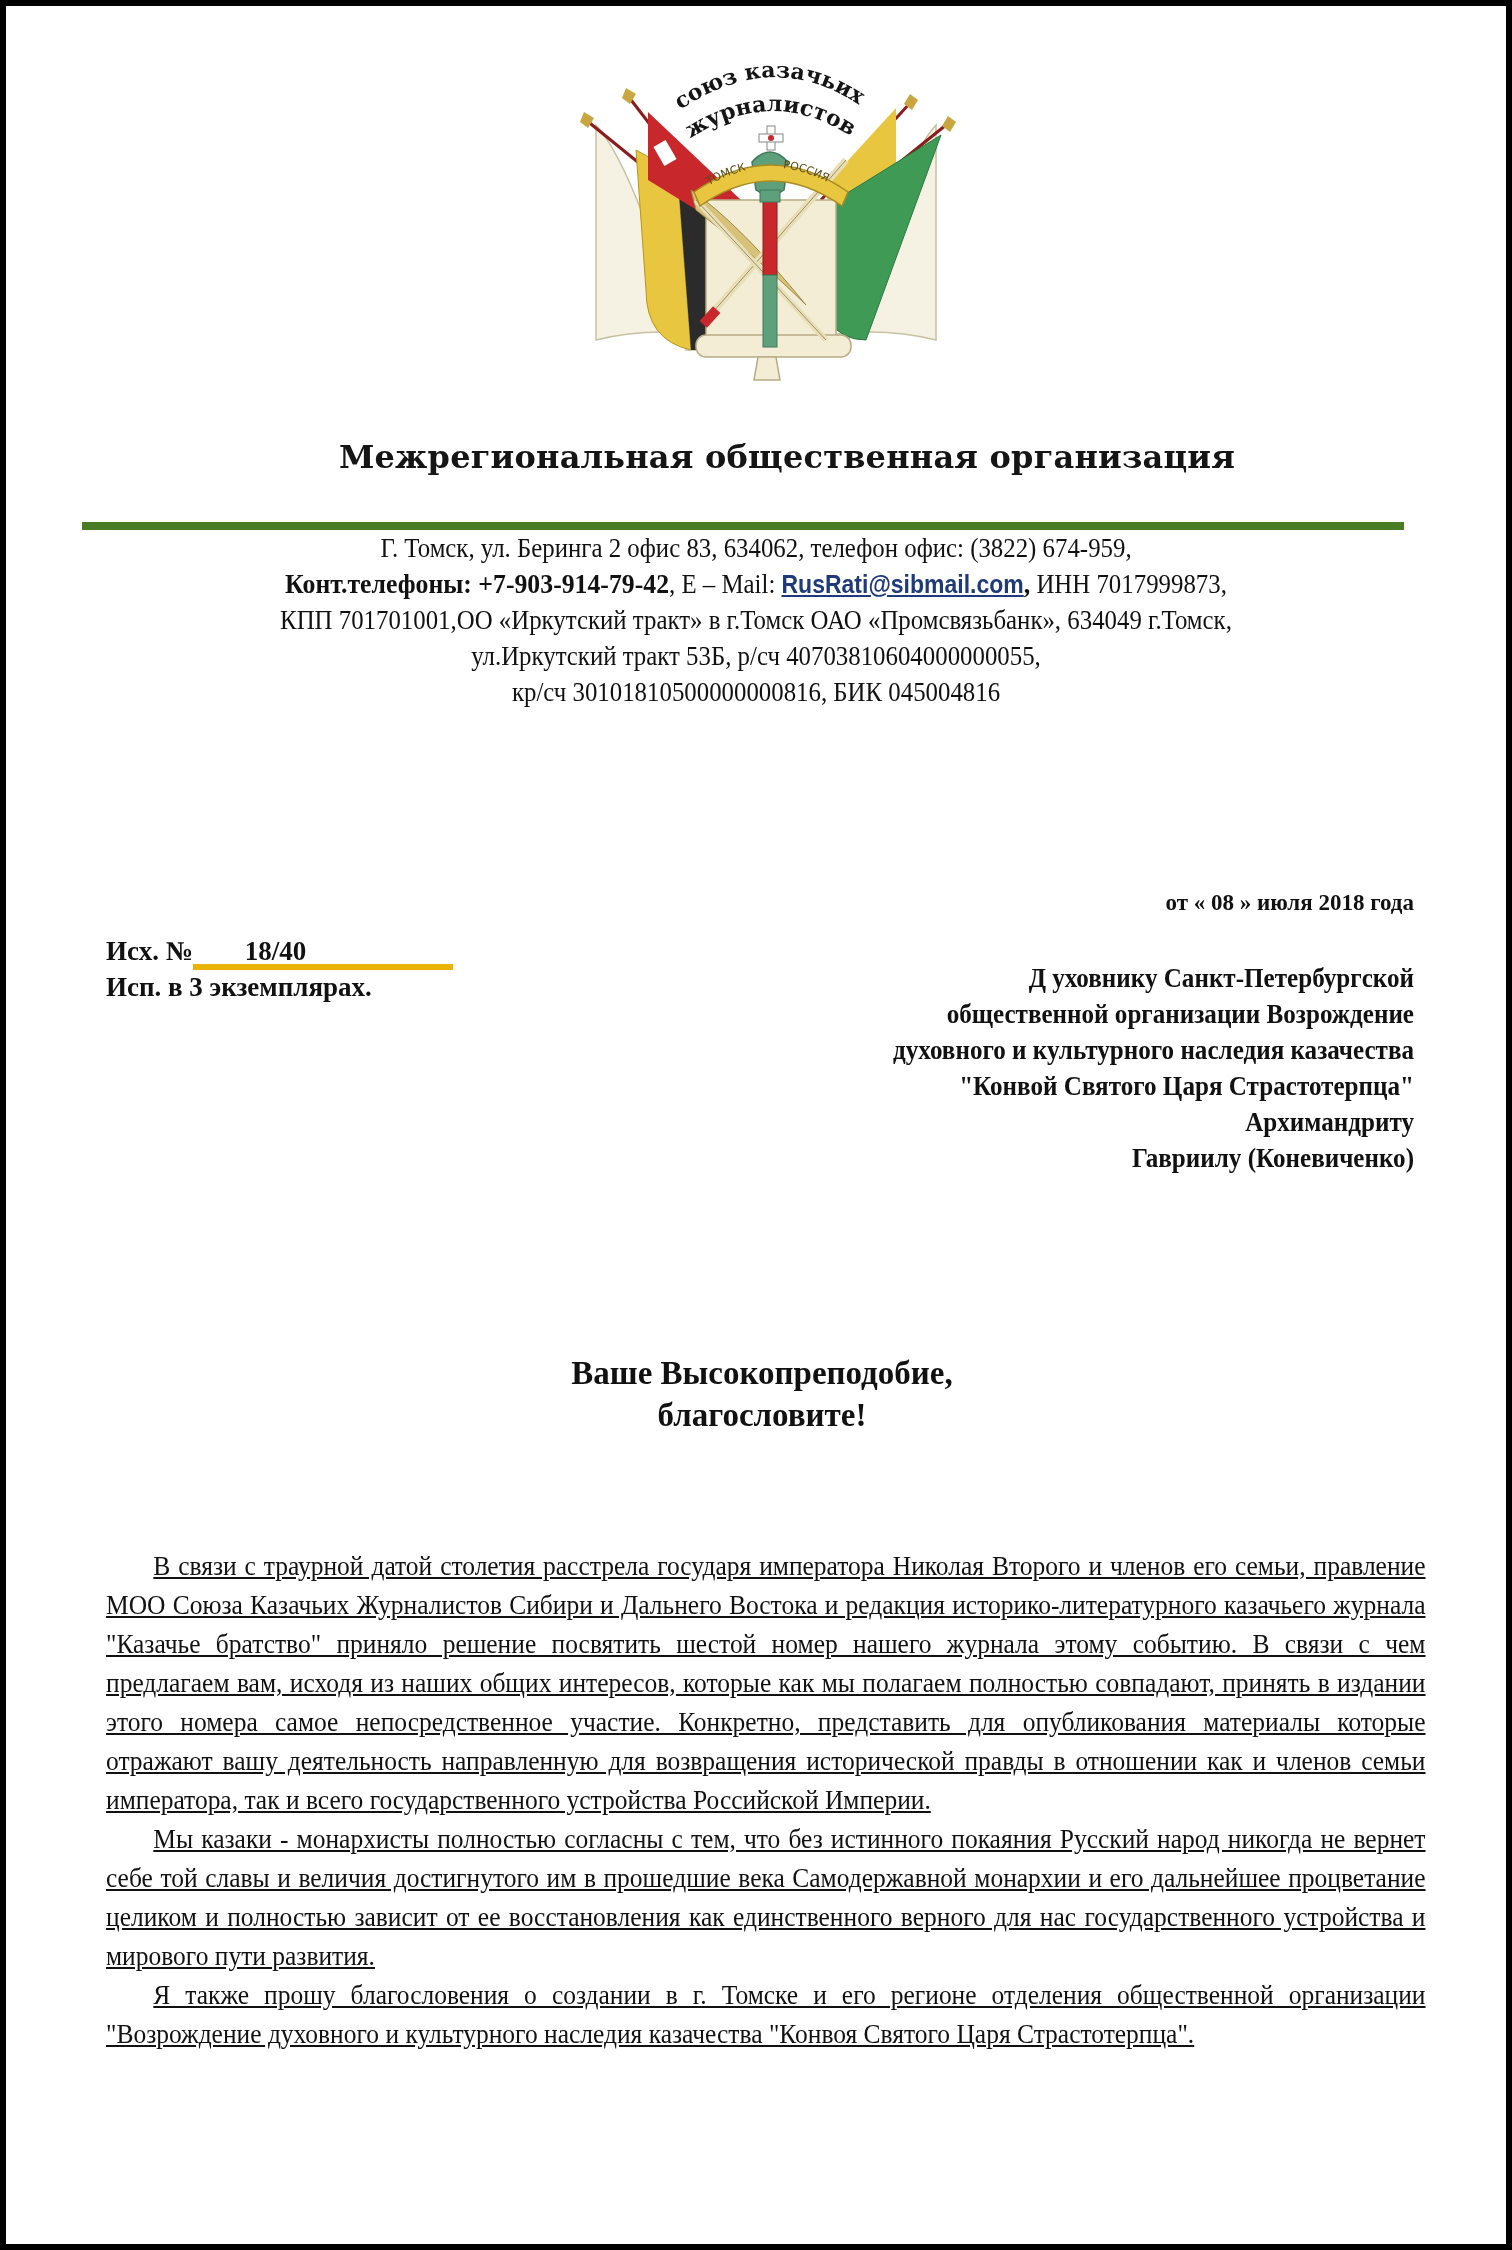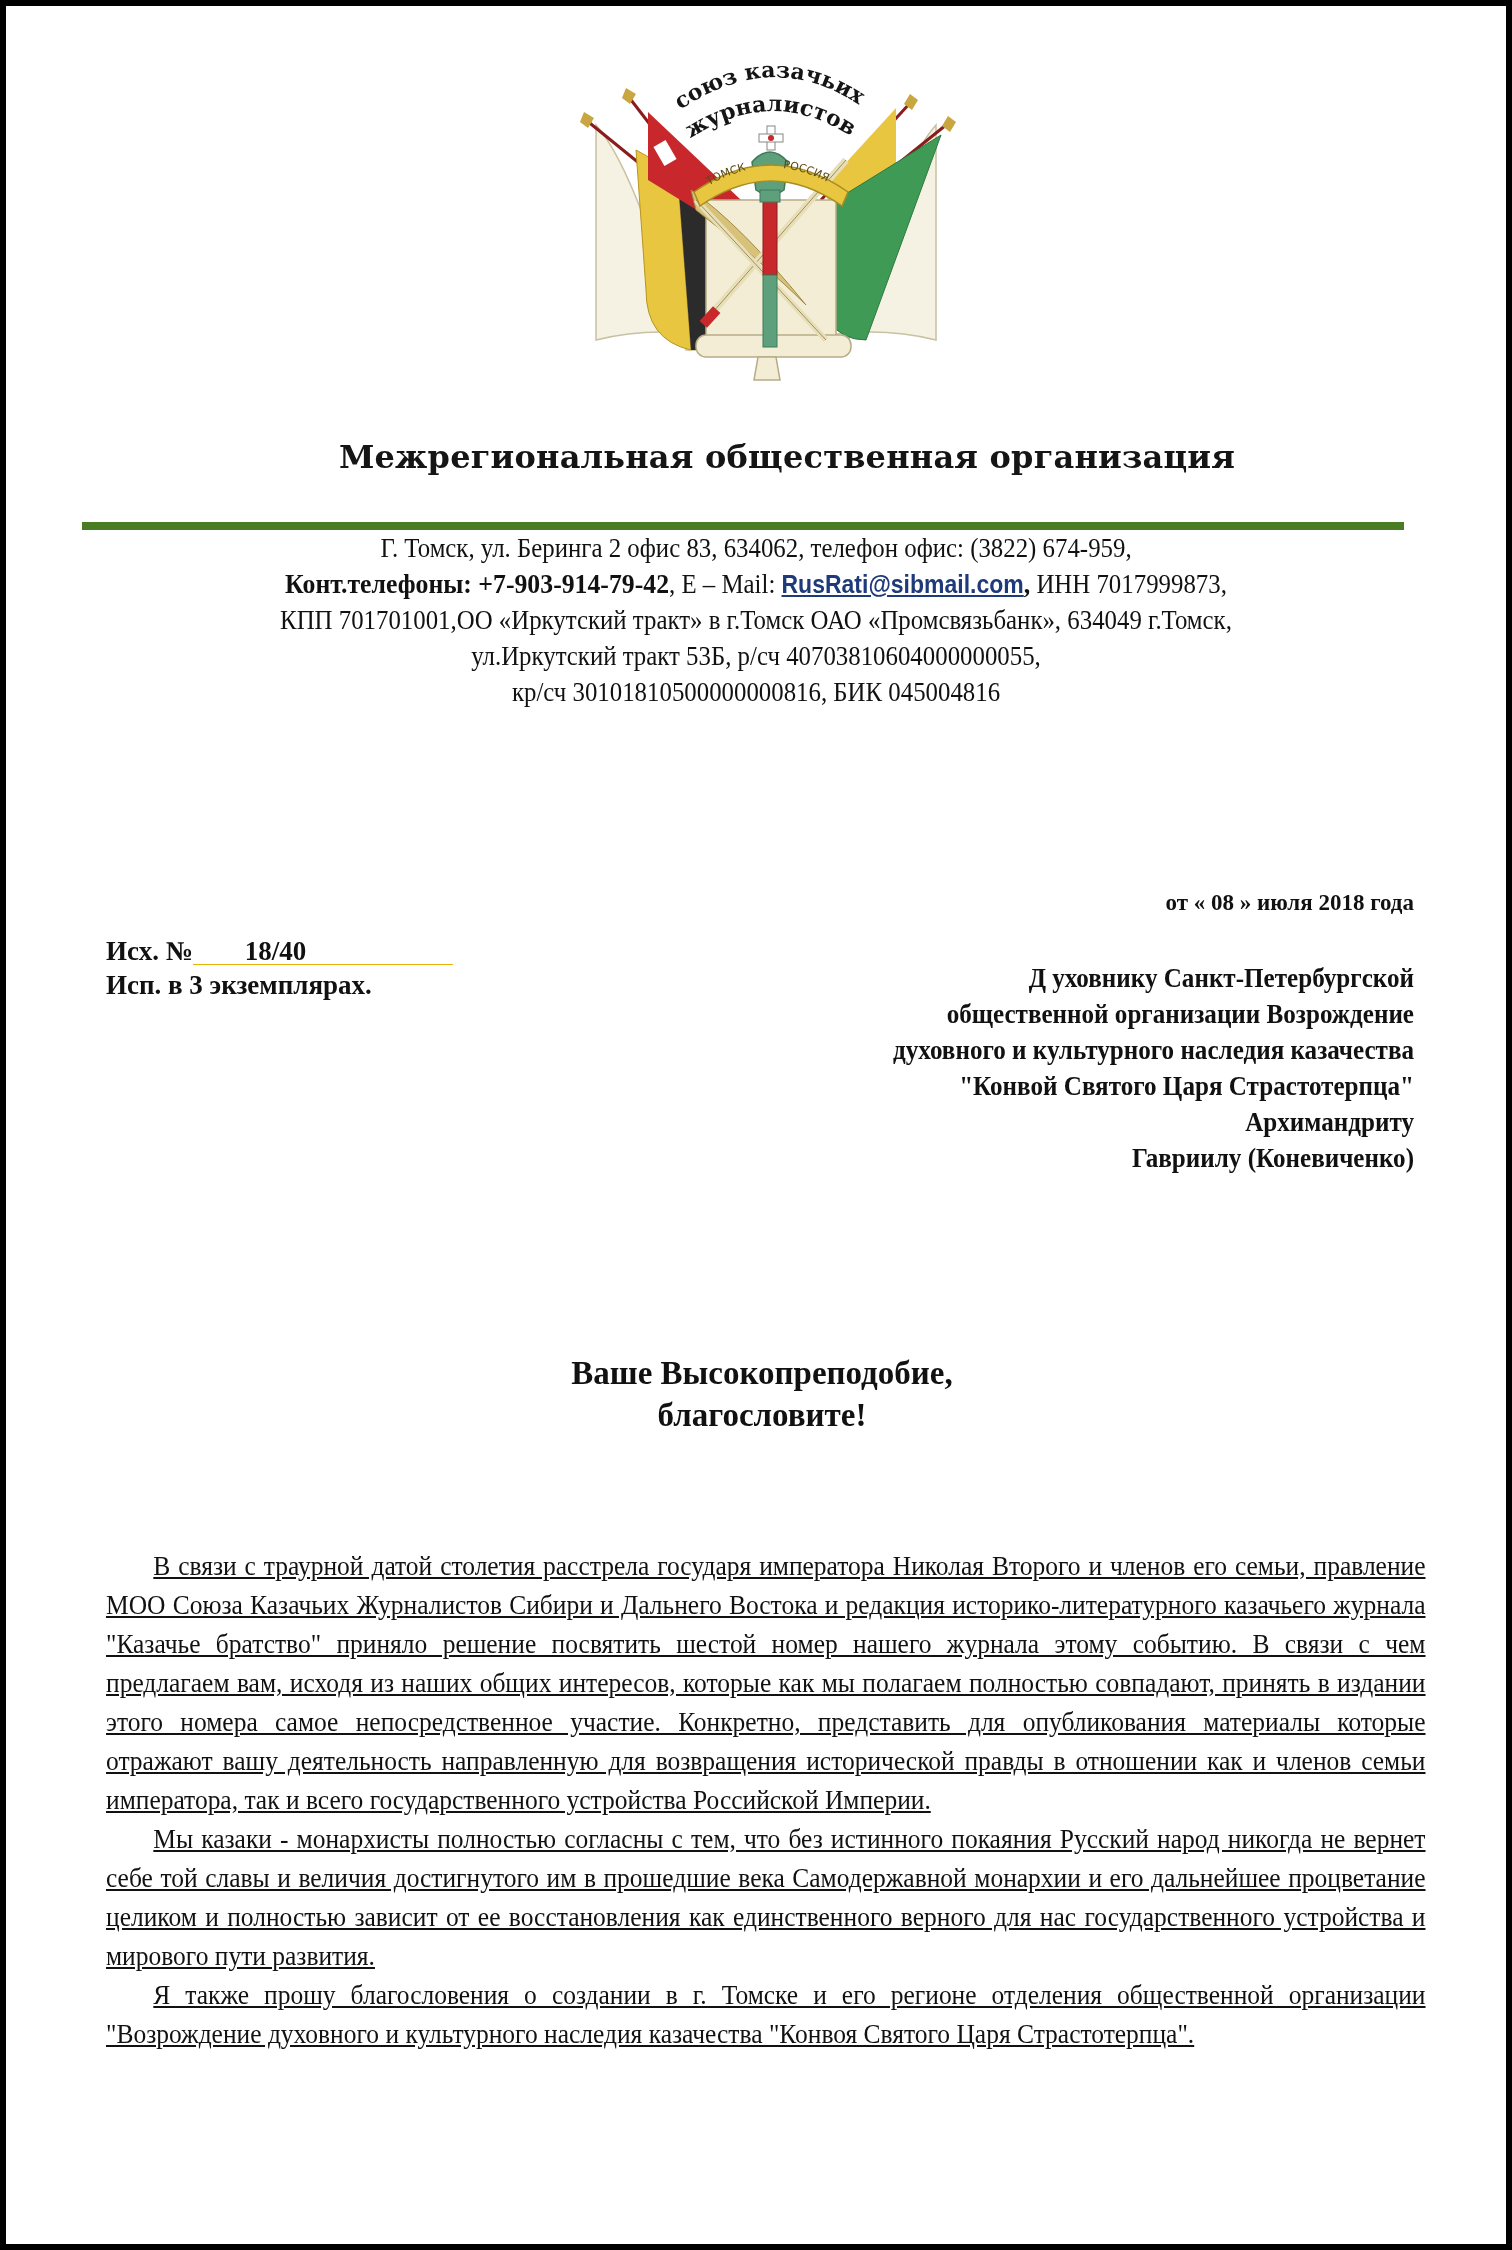--- a/index.html
+++ b/index.html
@@ -33,21 +33,21 @@
     .contacts .bold { font-weight: bold; font-size: 28px; }
     .contacts .mail {
       font-family: "Liberation Sans", sans-serif; font-weight: bold;
       color: #1f3a7a; text-decoration: underline; font-size: 25px;
     }
     .outgoing {
       position: absolute; left: 100px; top: 884px;
       font-weight: bold; font-size: 27px; line-height: 34px;
     }
     .outgoing .num-underline {
-      display: inline-block; width: 260px; border-bottom: 1px solid #eab308;
+      display: inline-block; width: 260px; border-bottom: 6px solid #eab308;
       padding-left: 52px; box-sizing: border-box; line-height: 26px; margin-top: 48px;
     }
     .date {
       position: absolute; right: 92px; top: 884px;
       font-weight: bold; font-size: 23px;
     }
     .recipient {
       position: absolute; right: 92px; top: 954px; width: 800px;
       text-align: right; font-weight: bold; font-size: 27px; line-height: 36px;
       transform: scaleX(0.93); transform-origin: right top;

